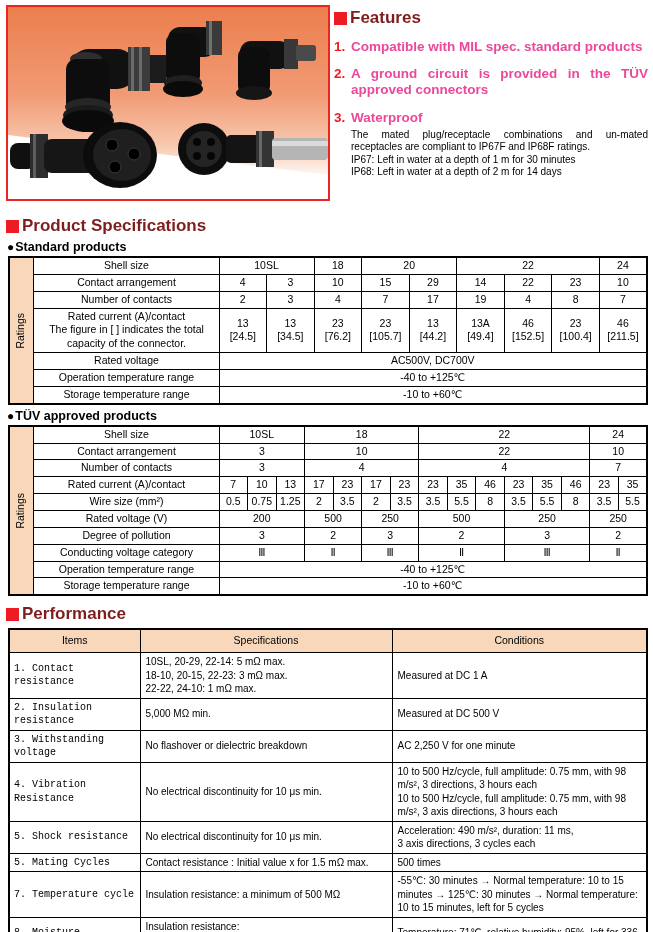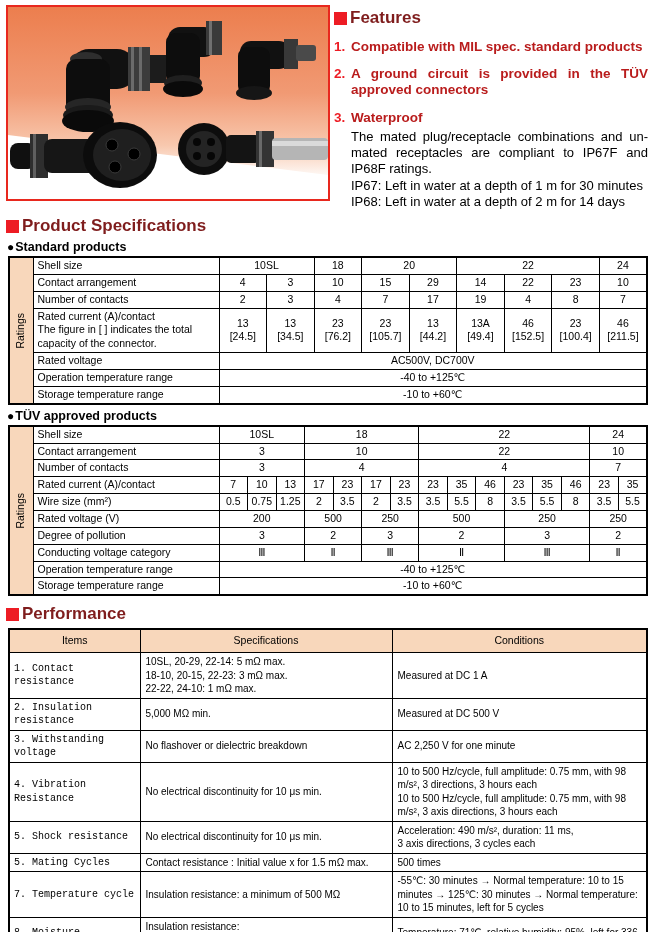--- a/index.html
+++ b/index.html
@@ -16,38 +16,38 @@
   .photo { width:320px; height:192px; border:2px solid #e8281e; display:block; }
   .right-col { flex:1; padding-top:3px; }
 
   .section-head { display:flex; align-items:center; margin:0; }
   .red-sq { width:13px; height:13px; background:#ED1C24; margin-right:3px; flex:none; }
   .section-title { color:#7f1d1d; font-size:17px; font-weight:bold; letter-spacing:0; }
   .spec-head { margin-top:15px; }
 
   .feat-item { display:flex; margin-top:11px; }
   .feat-num { width:17px; flex:none; color:#ED1C24; font-weight:bold; font-size:13.5px; line-height:1.2; }
-  .feat-title { flex:1; color:#b91c1c; font-weight:bold; font-size:13.5px; line-height:1.2; text-align:justify; }
+  .feat-title { flex:1; color:#ec4899; font-weight:bold; font-size:13.5px; line-height:1.2; text-align:justify; }
   .feat-body {
-    margin:3px 0 0 17px; font-size:13px; line-height:1.25;
+    margin:3px 0 0 17px; font-size:10px; line-height:1.25;
     text-align:justify; white-space:pre-line;
   }
 
   
   .sub-head { display:flex; align-items:center; font-weight:bold; font-size:12.5px; margin:4px 0 2px 1px; }
   .dot::before { content:"●"; font-size:12px; margin-right:1px; }
 
   
   table { border-collapse:collapse; table-layout:fixed; width:640px; margin-left:2px; border:2px solid #000; }
   td, th { border:1px solid #000; font-size:10.5px; line-height:1.32; padding:1px 3px; vertical-align:middle; }
   .col-ratings { width:24px; }
   .col-label { width:186px; }
   td.ratings { background:#F8D7BB; padding:0; text-align:center; }
   .vert { writing-mode:vertical-rl; transform:rotate(180deg); font-size:10.5px; margin:0 auto; }
-  td.lbl { text-align:left; padding-left:4px; }
+  td.lbl { text-align:center; padding-left:4px; }
   td.c { text-align:center; padding:1px 1px; }
   .pre { white-space:pre-line; }
 
   .spec-table { margin-bottom:4px; }
 
   
   .perf-head { margin:8px 0 4px 0; }
   .perf th { background:#F8D7BB; font-weight:normal; text-align:center; font-size:10.5px; padding:4px; }
   .perf td { font-size:10px; line-height:1.35; padding:2px 5px;margin-left:6px; }
   .perf td.item { padding-left:4px;font-family:Liberation Mono, monospace; }

